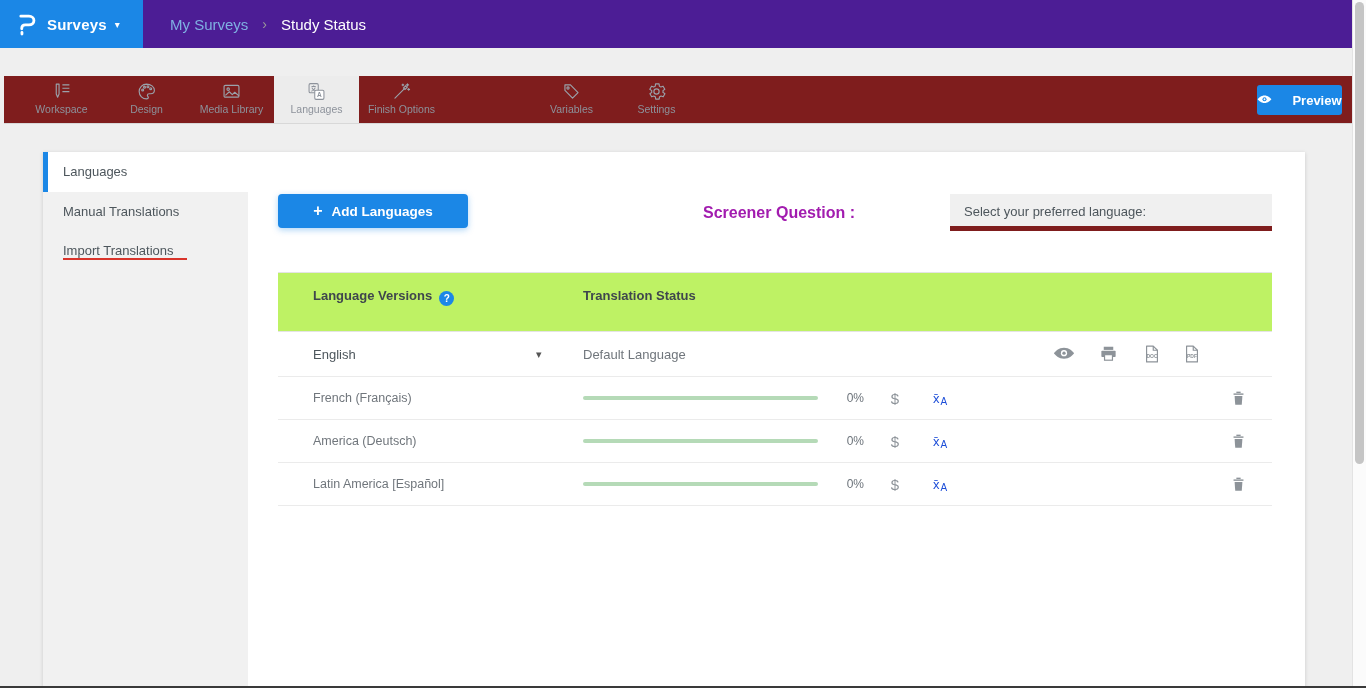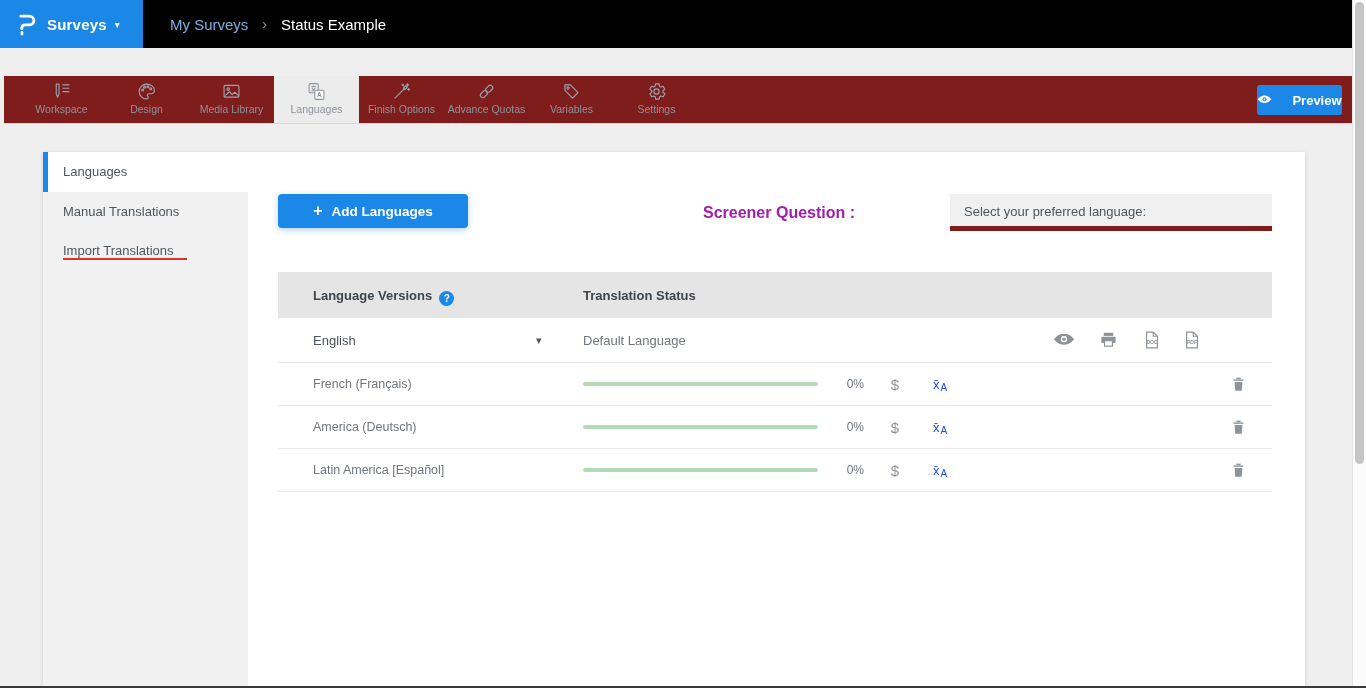--- a/index.html
+++ b/index.html
@@ -1,21 +1,21 @@
 <!DOCTYPE html>
 <html><head>
 <meta charset="utf-8">
 <style>
   * { margin:0; padding:0; box-sizing:border-box; }
   html,body { background:#efefef; }
   body { font-family:"Liberation Sans", sans-serif; }
   #app { position:relative; width:1366px; height:688px; overflow:hidden; background:#efefef; }
 
   
-  .topbar { position:absolute; left:0; top:0; width:1366px; height:48px; background:#000000; }
+  .topbar { position:absolute; left:0; top:0; width:1366px; height:48px; background:#4c1d95; }
   .brand { position:absolute; left:0; top:0; width:143px; height:48px; background:#1b87e6; cursor:pointer;
            display:flex; align-items:center; padding-left:13px; }
   .brand svg { flex:0 0 auto; }
   .brand .prod { color:#fff; font-size:15px; font-weight:700; margin-left:9px; letter-spacing:.2px; }
   .brand .brand-caret { color:#fff; font-size:10px; margin-left:8px; }
   .crumbs { position:absolute; left:170px; top:0; height:48px; display:flex; align-items:center; gap:14px; }
   .crumb-parent { color:#7fb0e2; font-size:15px; text-decoration:none; cursor:pointer; }
   .crumb-sep { color:#9a9a9a; font-size:14px; }
   .crumb-current { color:#ffffff; font-size:15px; }
   .top-actions { position:absolute; right:0; top:0; height:48px; }
@@ -56,21 +56,21 @@
   .add-btn { position:absolute; left:30px; top:42px; width:190px; height:34px; background:#1b87e6; border:none; border-radius:4px;
              color:#fff; font-family:"Liberation Sans",sans-serif; font-size:13.5px; font-weight:700; cursor:pointer;
              box-shadow:0 2px 6px rgba(27,135,230,.35); display:flex; align-items:center; justify-content:center; gap:9px; }
   .add-btn .plus { font-size:16px; font-weight:700; }
   .screener-label { position:absolute; left:455px; top:42px; width:232px; height:37px; line-height:37px; text-align:left;
                     font-size:16px; font-weight:700; color:#a21caf; }
   .screener-input { position:absolute; left:702px; top:42px; width:322px; height:37px; line-height:36px; background:#f0f0f0;
                     border-bottom:5px solid #7f1d1d; padding-left:14px; font-size:13px; color:#4d565c; cursor:pointer; }
 
   .ltable { position:absolute; left:30px; top:120px; width:994px; }
-  .thead { position:relative; height:46px; background:#e5e5e5; border-top:1px solid #e4e4e4; border-bottom:1px solid #e4e4e4; }
+  .thead { position:relative; height:60px; background:#bef264; border-top:1px solid #e4e4e4; border-bottom:1px solid #e4e4e4; }
   .thead .h1 { position:absolute; left:35px; top:0; line-height:46px; font-size:13px; font-weight:700; color:#3f464d; }
   .thead .h2 { position:absolute; left:305px; top:0; line-height:46px; font-size:13px; font-weight:700; color:#3f464d; }
   .help-circle { display:inline-block; width:15px; height:15px; border-radius:50%; background:#1b87e6; color:#fff;
                  font-size:10px; font-weight:700; text-align:center; line-height:15px; vertical-align:-2px; margin-left:7px; cursor:pointer; }
   .trow { position:relative; height:43px; border-bottom:1px solid #ebebeb; }
   .trow.default { height:45px; }
   .cell { position:absolute; top:50%; transform:translateY(-50%); }
   .c-lang    { left:35px;  font-size:12.5px; color:#70767c; }
   .trow.default .c-lang { font-size:13px; color:#4d565c; }
   .c-caret   { left:258px; font-size:11px; color:#555; cursor:pointer; }
@@ -100,21 +100,21 @@
       <svg width="25" height="25" viewBox="0 0 24 24" fill="none" stroke="#fff" stroke-width="2.7" stroke-linecap="round">
         <path d="M7.5 4h7.8c2.9 0 4.8 1.9 4.8 4.2s-1.9 4.1-4.8 4.1h-3.5c-2 0-3.4 1.3-3.4 3.2v.6"></path>
         <path d="M8.6 19.6v1.6"></path>
       </svg>
       <span class="prod">Surveys</span>
       <span class="brand-caret">▾</span>
     </div>
     <nav class="crumbs">
       <a class="crumb-parent">My Surveys</a>
       <span class="crumb-sep">›</span>
-      <span class="crumb-current">Status Example</span>
+      <span class="crumb-current">Study Status</span>
     </nav>
     <div class="top-actions">
       
       
       
       
       
     </div>
   </header>
 
@@ -154,29 +154,20 @@
       </svg>
       <span class="tlabel">Languages</span>
     </div>
     <div class="titem t4">
       <svg width="21" height="21" viewBox="0 0 24 24" fill="none" stroke="#9aa2ab" stroke-width="1.3" stroke-linecap="round">
         <path d="M4.5 19.5L14.8 9.2"></path>
           <path d="M14.3 8l2.4-2.4 1.7 1.7L16 9.7z"></path>
         <path d="M18.8 3.2v2.6M17.5 4.5h2.6M20.2 8.6v2M19.2 9.6h2M13.6 3.6v1.8M12.7 4.5h1.8"></path>
       </svg>
       <span class="tlabel">Finish Options</span>
-    </div>
-    <div class="titem t5">
-      <svg width="21" height="21" viewBox="0 0 24 24" fill="none" stroke="#9aa2ab" stroke-width="1.3">
-        <g transform="rotate(-45 12 12)">
-          <rect x="3.2" y="9.2" width="9" height="5.6" rx="2.8"></rect>
-          <rect x="11.8" y="9.2" width="9" height="5.6" rx="2.8"></rect>
-        </g>
-      </svg>
-      <span class="tlabel">Advance Quotas</span>
     </div>
     <div class="titem t6">
       <svg width="21" height="21" viewBox="0 0 24 24" fill="none" stroke="#9aa2ab" stroke-width="1.3" stroke-linejoin="round">
         <path d="M4.5 4.5h6.3l8.7 8.7-6.3 6.3-8.7-8.7z"></path>
           <circle cx="8" cy="8" r="1.3"></circle>
       </svg>
       <span class="tlabel">Variables</span>
     </div>
     <div class="titem t7">
       <svg width="21" height="21" viewBox="0 0 24 24" fill="none" stroke="#9aa2ab" stroke-width="1.3" stroke-linejoin="round">

